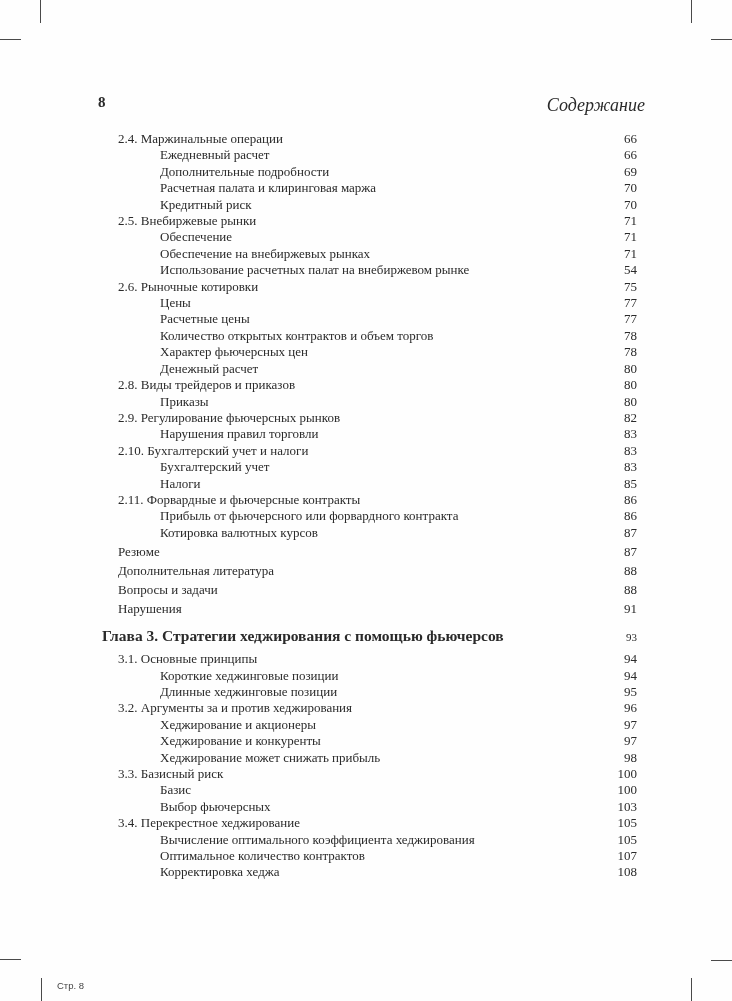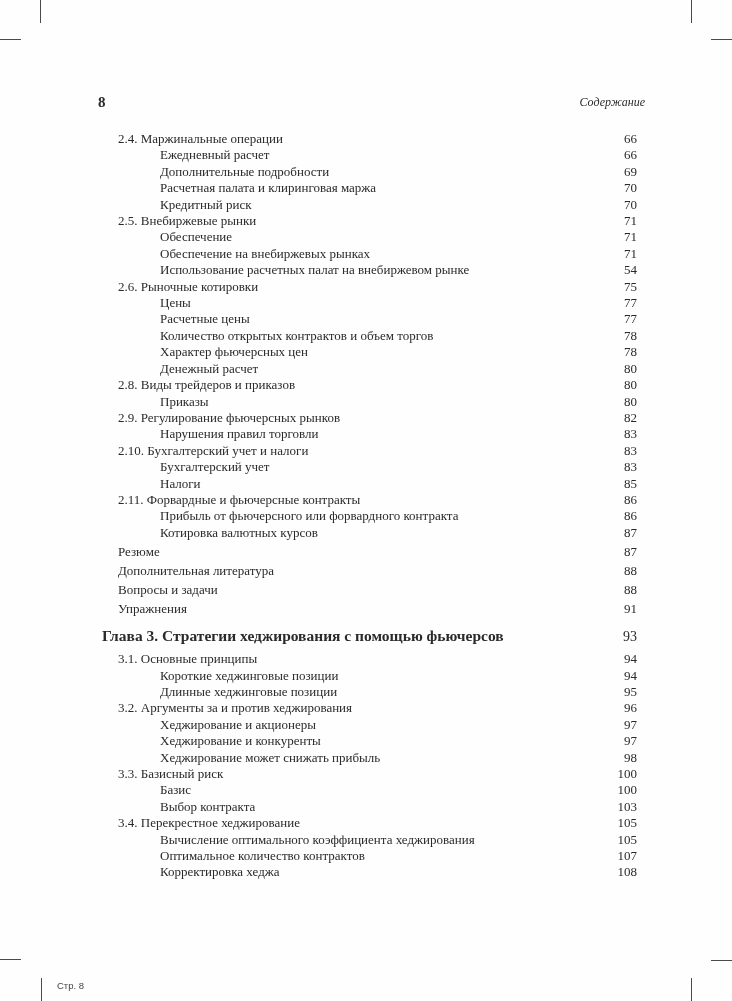--- a/index.html
+++ b/index.html
@@ -43,21 +43,21 @@
     position: absolute;
     left: 0;
     top: 0;
     font-size: 15px;
     font-weight: bold;
   }
   #head-running-title {
     position: absolute;
     right: 0;
     top: 1px;
-    font-size: 12px;
+    font-size: 18px;
     font-style: italic;
     text-align: right;
   }
 
   
   #toc {
     position: absolute;
     left: 102px;
     top: 131px;
     width: 535px;
@@ -75,21 +75,21 @@
   .lvl-sub     { padding-left: 58px; }
   .lvl-top     { padding-left: 16px; margin-top: 2.6px; }
   .lvl-chapter {
     padding-left: 0;
     font-weight: bold;
     font-size: 15.5px;
     line-height: 20px;
     margin-top: 9px;
     margin-bottom: 4px;
   }
-  .lvl-chapter .p { font-weight: normal; font-size: 14px; }
+  .lvl-chapter .p { font-weight: normal; font-size: 11px; }
 
   
   #footer-label {
     position: absolute;
     left: 57px;
     top: 980px;
     font-family: "Liberation Sans", "DejaVu Sans", sans-serif;
     font-size: 9.5px;
     color: #444;
   }
@@ -220,21 +220,21 @@
     </div>
       <div class="row lvl-top">
       <span class="t">Дополнительная литература</span>
       <span class="p">88</span>
     </div>
       <div class="row lvl-top">
       <span class="t">Вопросы и задачи</span>
       <span class="p">88</span>
     </div>
       <div class="row lvl-top">
-      <span class="t">Упражнения</span>
+      <span class="t">Нарушения</span>
       <span class="p">91</span>
     </div>
       <div class="row lvl-chapter">
       <span class="t">Глава 3. Стратегии хеджирования с помощью фьючерсов</span>
       <span class="p">93</span>
     </div>
       <div class="row lvl-section">
       <span class="t">3.1. Основные принципы</span>
       <span class="p">94</span>
     </div>
@@ -264,21 +264,21 @@
     </div>
       <div class="row lvl-section">
       <span class="t">3.3. Базисный риск</span>
       <span class="p">100</span>
     </div>
       <div class="row lvl-sub">
       <span class="t">Базис</span>
       <span class="p">100</span>
     </div>
       <div class="row lvl-sub">
-      <span class="t">Выбор контракта</span>
+      <span class="t">Выбор фьючерсных</span>
       <span class="p">103</span>
     </div>
       <div class="row lvl-section">
       <span class="t">3.4. Перекрестное хеджирование</span>
       <span class="p">105</span>
     </div>
       <div class="row lvl-sub">
       <span class="t">Вычисление оптимального коэффициента хеджирования</span>
       <span class="p">105</span>
     </div>

